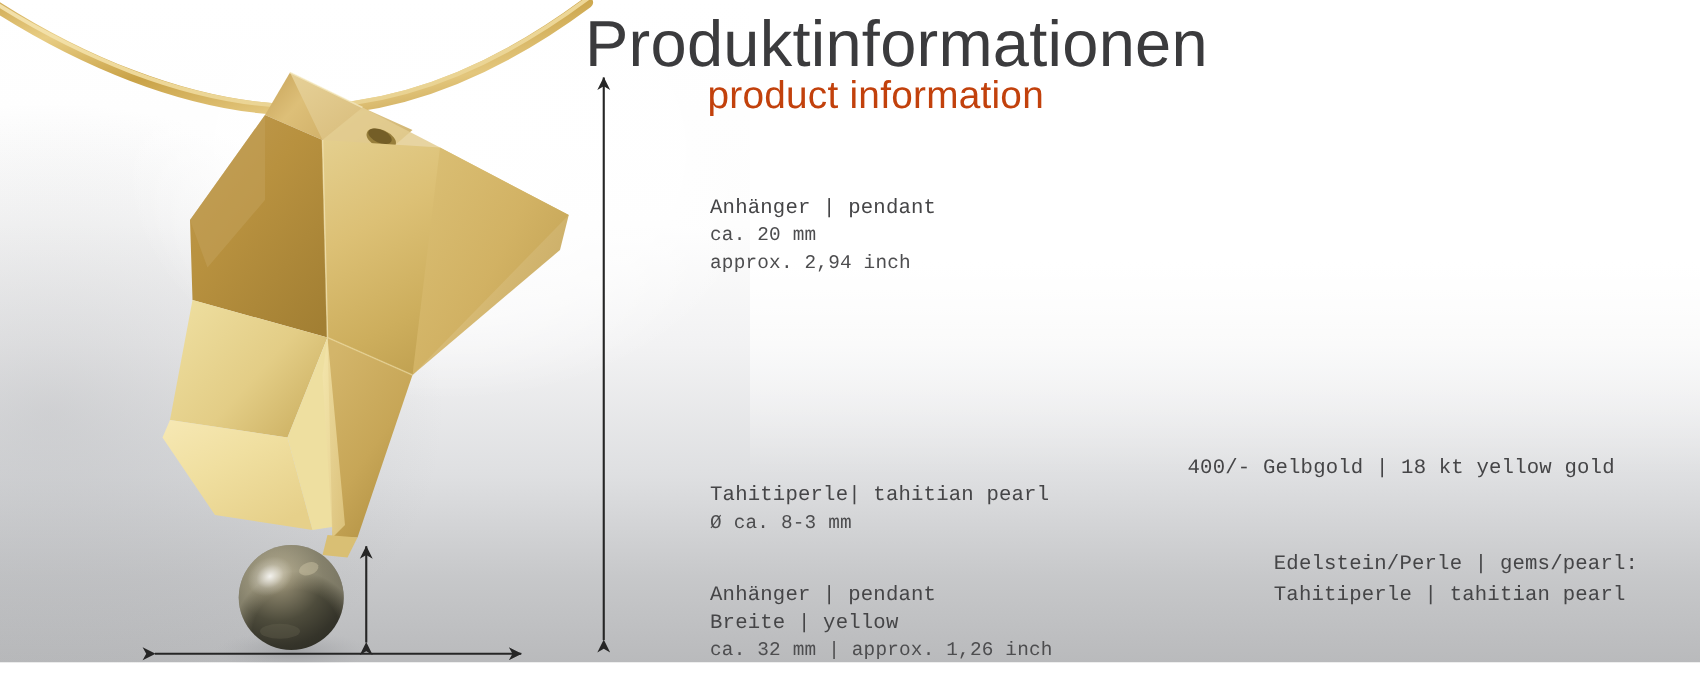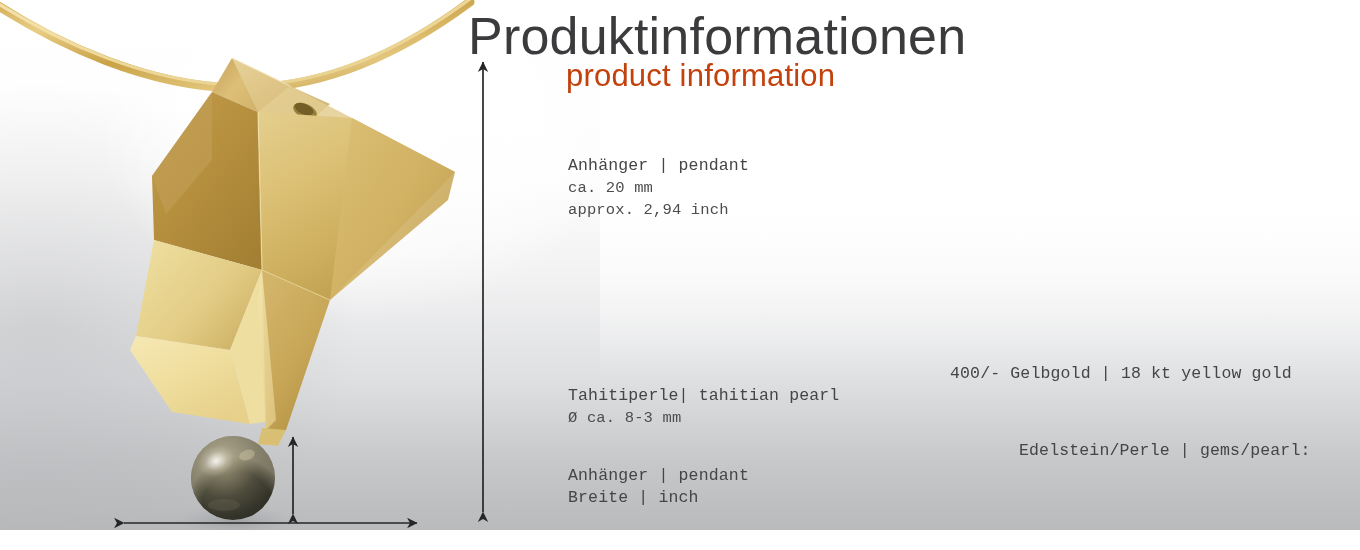--- a/index.html
+++ b/index.html
@@ -241,24 +241,26 @@
     <div class="tline sm">approx. 2,94 inch</div>
   </div>
 
   <div class="tblock blk-pearl">
     <div class="tline big">Tahitiperle| tahitian pearl</div>
     <div class="tline sm">Ø ca. 8-3 mm</div>
   </div>
 
   <div class="tblock blk-width">
     <div class="tline big">Anhänger | pendant</div>
-    <div class="tline big">Breite | inch</div>
+    <div class="tline big">Breite | yellow</div>
+    <div class="tline sm">ca. 32 mm | approx. 1,26 inch</div>
   </div>
 
   <div class="tblock blk-metal">
     <div class="tline">400/- Gelbgold | 18 kt yellow gold</div>
   </div>
 
   <div class="tblock blk-gem">
     <div class="tline">Edelstein/Perle | gems/pearl:</div>
+    <div class="tline">Tahitiperle | tahitian pearl</div>
   </div>
 
 </div>
 
 </body></html>

